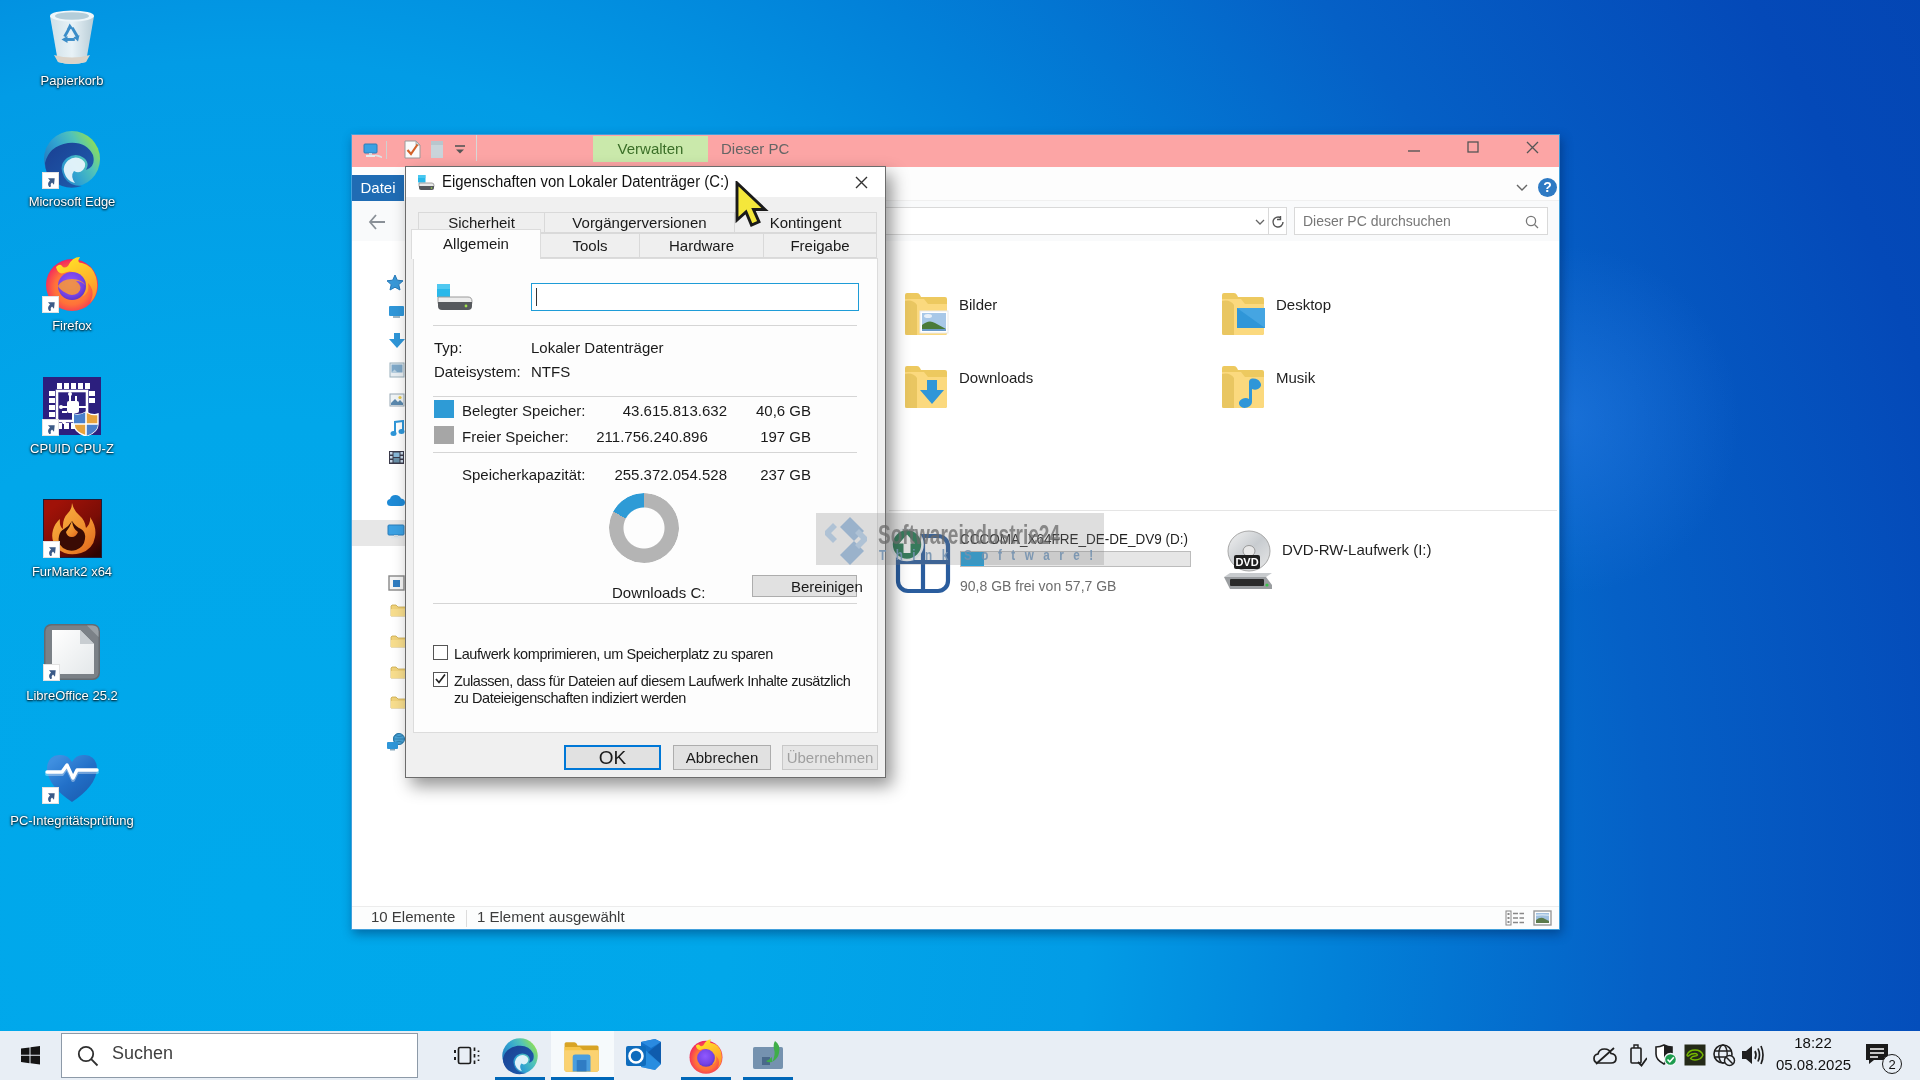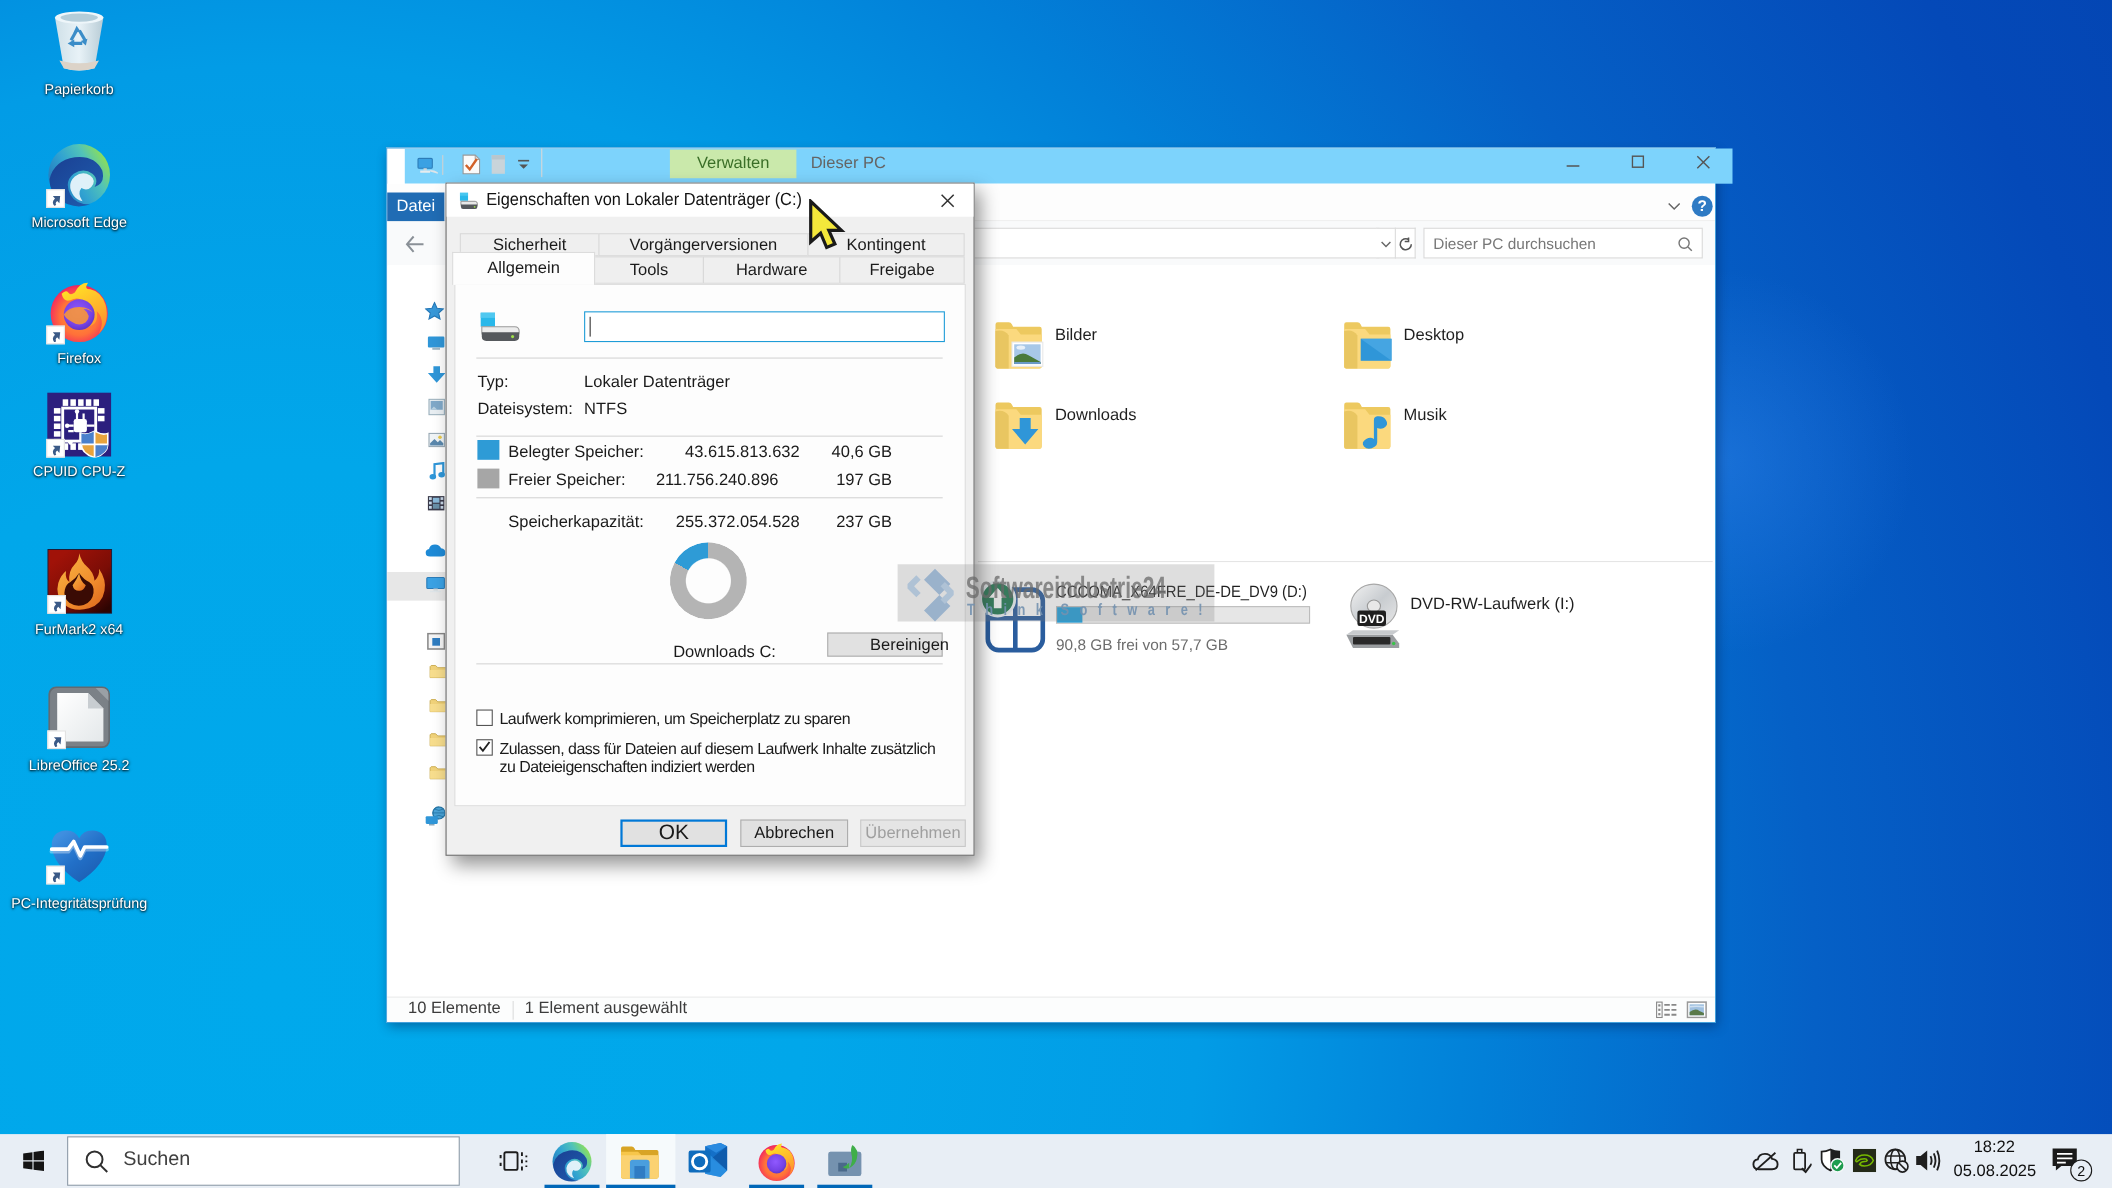--- a/index.html
+++ b/index.html
@@ -110,21 +110,21 @@
         </svg>
         <div class="shortcut">
             <svg width="13" height="13" viewBox="0 0 13 13">
               <path d="M2,11 Q2,6 7,6 L7,3 L12,7.5 L7,12 L7,9 Q4,9 4,11 Z" fill="#3b5a87" transform="rotate(-42 7 7.5)"></path>
             </svg>
           </div>
       </div>
       <div class="dlabel">Firefox</div>
     </div>
 
-    <div class="dicon" style="left:14px; top:356px;">
+    <div class="dicon" style="left:14px; top:376px;">
       <div style="position:relative; width:60px; height:60px; margin:0 auto;">
         <svg width="60" height="60" viewBox="0 0 60 60">
           <rect x="1" y="1" width="58" height="58" fill="#2c1f7e"></rect>
           <g fill="#fff">
             <rect x="15" y="7" width="5" height="6"></rect>
               <rect x="22" y="7" width="5" height="6"></rect>
               <rect x="29" y="7" width="5" height="6"></rect>
               <rect x="36" y="7" width="5" height="6"></rect>
               <rect x="43" y="7" width="5" height="6"></rect>
             <rect x="7" y="15" width="6" height="5"></rect>
@@ -231,21 +231,21 @@
             <svg width="13" height="13" viewBox="0 0 13 13">
               <path d="M2,11 Q2,6 7,6 L7,3 L12,7.5 L7,12 L7,9 Q4,9 4,11 Z" fill="#3b5a87" transform="rotate(-42 7 7.5)"></path>
             </svg>
           </div>
       </div>
       <div class="dlabel">PC-Integritätsprüfung</div>
     </div>
   </div>
   <div id="explorer" style="position:absolute; left:351px; top:134px; width:1209px; height:796px; background:#fff; border:1px solid #42a0dc; box-shadow:2px 4px 10px rgba(0,30,80,0.45);">
 
-    <div style="position:absolute; left:16px; top:0; width:100%; height:32px; background:#7dd3fc;">
+    <div style="position:absolute; left:0; top:0; width:100%; height:32px; background:#fca5a5;">
       <svg width="20" height="16" viewBox="0 0 20 16" style="position:absolute; left:11px; top:8px;">
         <rect x="1" y="1" width="13" height="9" rx="1" fill="#3ba1e3" stroke="#2c7cb8" stroke-width="1"></rect>
         <path d="M6,12 L9,12 L9,10 L6,10 Z" fill="#cfd8dd"></path>
         <path d="M3,14 L12,14 L12,12 L3,12 Z" fill="#e6ecef"></path>
         <path d="M12,13 L19,15 L19,13.5 Q16,11.5 12,11.5 Z" fill="#dde4e8"></path>
       </svg>
       <div style="position:absolute; left:34px; top:6px; width:1px; height:18px; background:#d0d0d0;"></div>
       <svg width="17" height="19" viewBox="0 0 17 19" style="position:absolute; left:52px; top:5px;">
         <path d="M1,1 L12,1 L16,5 L16,18 L1,18 Z" fill="#fbfbfb" stroke="#9a9a9a" stroke-width="1"></path>
         <path d="M12,1 L12,5 L16,5 Z" fill="#d8d8d8" stroke="#9a9a9a" stroke-width="0.8"></path>

